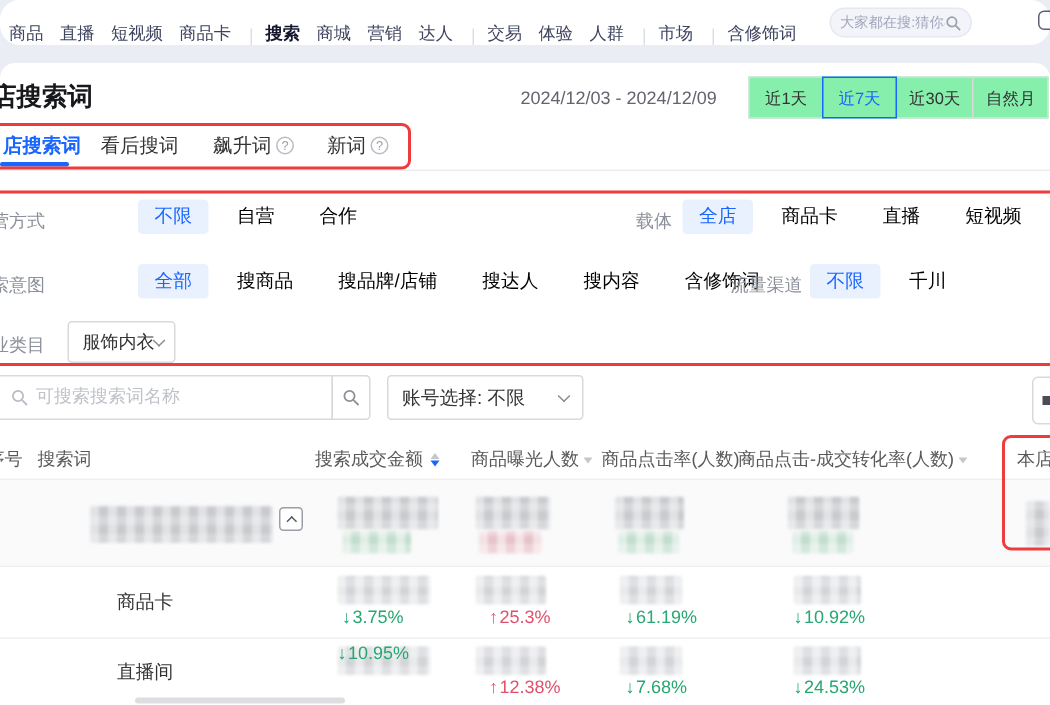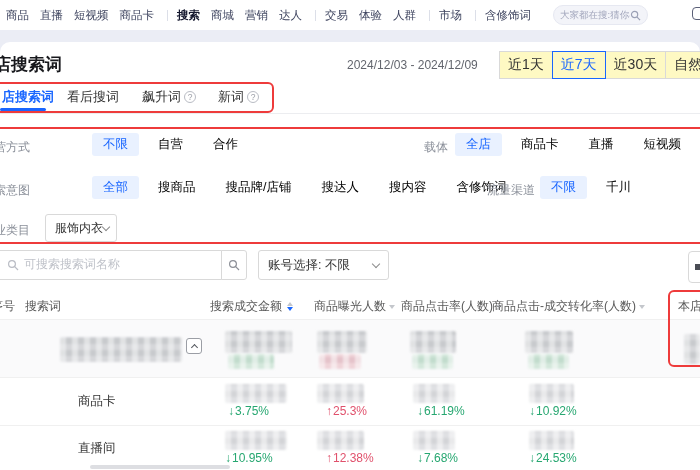--- a/index.html
+++ b/index.html
@@ -2,39 +2,39 @@
 <html><head>
 <meta charset="utf-8">
 <style>
   * { margin:0; padding:0; box-sizing:border-box; }
   html,body { width:700px; height:470px; overflow:hidden; }
   body { font-family:"Liberation Sans","DejaVu Sans",sans-serif; background:#ebedf5; }
   #app { position:relative; width:700px; height:470px; overflow:hidden; }
 
   
   .navbar { position:absolute; left:0; top:0; width:700px; height:30px; background:#ffffff;
-            display:flex; align-items:center; padding-left:6px; }
+            display:flex; align-items:flex-end; padding-left:6px;border-radius:13px; }
   .nav-item { font-size:11.5px; color:#3e445f; margin-right:11px; white-space:nowrap; cursor:pointer; }
   .nav-item.active { color:#14172e; font-weight:bold; }
   .nav-sep { width:1px; height:11px; background:#dcdfe8; margin:0 9px 0 2px; }
   .nav-search { position:absolute; right:52px; top:5px; width:95px; height:20px; border-radius:11px;
                 background:#f3f4f9; border:1px solid #e6e8f1; display:flex; align-items:center;
                 padding:0 6px; overflow:hidden; cursor:pointer; }
   .nav-search-text { font-size:9.5px; color:#a2a6bc; white-space:nowrap; flex:1; overflow:hidden; }
   .nav-msg { position:absolute; right:-8px; top:7px; width:16px; height:13px; border:1.3px solid #5b6078; border-radius:4px; }
 
   
   .card { position:absolute; left:0; top:42px; width:700px; height:428px; background:#ffffff;
           border-radius:10px 10px 0 0; }
 
   .page-title { position:absolute; left:-6px; top:53px; font-size:17px; font-weight:bold; color:#17181c; }
   .date-range { position:absolute; left:347px; top:58px; font-size:12px; color:#62656d; }
   .date-group { position:absolute; left:500px; top:51px; display:flex; }
-  .date-btn { min-width:50px; height:28px; border:1px solid #d9d9d9; background:#fef9c3; margin-left:-1px;
-              font-size:14px; color:#333; display:flex; align-items:center; justify-content:center;
+  .date-btn { min-width:50px; height:28px; border:1px solid #d9d9d9; background:#86efac; margin-left:-1px;
+              font-size:11px; color:#333; display:flex; align-items:center; justify-content:center;
               padding:0 8px; cursor:pointer; white-space:nowrap; }
   .date-btn.active { border-color:#1966ff; color:#1966ff; z-index:2; }
 
   
   .tab { position:absolute; top:88px; font-size:13px; color:#333; cursor:pointer; display:flex; align-items:center; gap:3px; white-space:nowrap; }
   .tab.active { color:#1966ff; font-weight:bold; }
   .tab-underline { position:absolute; left:0; top:108px; width:46px; height:3px; background:#1966ff; border-radius:2px; }
   .help-circle { width:12px; height:12px; border:1px solid #b9bcc4; border-radius:50%; color:#9a9da6;
                  font-size:8.5px; display:inline-flex; align-items:center; justify-content:center; }
   .divider { position:absolute; left:0; top:113px; width:700px; height:1px; background:#ecedf0; }
@@ -266,21 +266,21 @@
   <span class="pct up" style="left:326px; top:404px"><span class="arw">↑</span><span>25.3%</span></span>
   <span class="pct down" style="left:417px; top:404px"><span class="arw">↓</span><span>61.19%</span></span>
   <span class="pct down" style="left:529px; top:404px"><span class="arw">↓</span><span>10.92%</span></span>
   <div class="row-sep" style="top:425px"></div>
 
   <span class="row-label" style="top:440px">直播间</span>
   <div class="mosaic lt" style="left:225px; top:431px; width:62px; height:19px"></div>
   <div class="mosaic lt" style="left:317px; top:431px; width:47px; height:19px"></div>
   <div class="mosaic lt" style="left:413px; top:431px; width:42px; height:19px"></div>
   <div class="mosaic lt" style="left:529px; top:431px; width:45px; height:19px"></div>
-  <span class="pct down" style="left:225px; top:451px"><span class="arw">↓</span><span>10.95%</span></span>
+  <span class="pct down" style="left:225px; top:428px"><span class="arw">↓</span><span>10.95%</span></span>
   <span class="pct up" style="left:326px; top:451px"><span class="arw">↑</span><span>12.38%</span></span>
   <span class="pct down" style="left:417px; top:451px"><span class="arw">↓</span><span>7.68%</span></span>
   <span class="pct down" style="left:529px; top:451px"><span class="arw">↓</span><span>24.53%</span></span>
 
   <div class="hscroll-thumb"></div>
 
   <div class="anno" style="left:-10px; top:82px; width:284px; height:31px"></div>
   <div class="anno" style="left:-12px; top:127px; width:732px; height:117px"></div>
   <div class="anno" style="left:668px; top:290px; width:60px; height:77px"></div>
 

